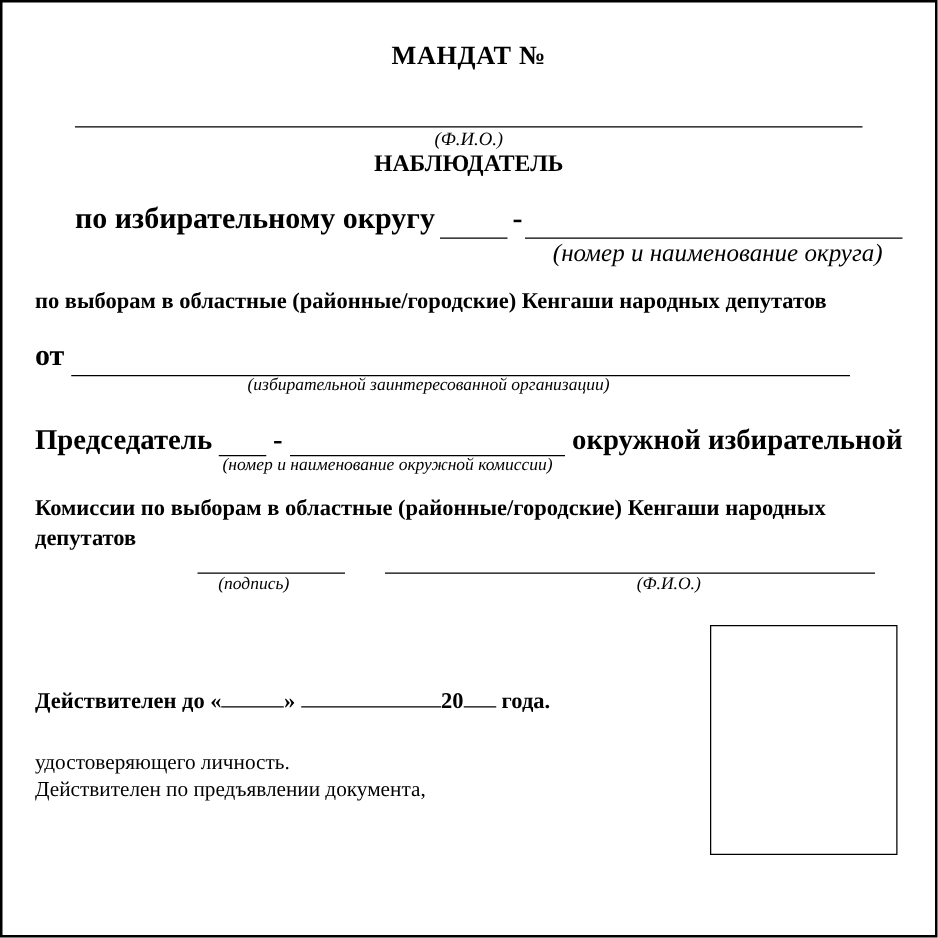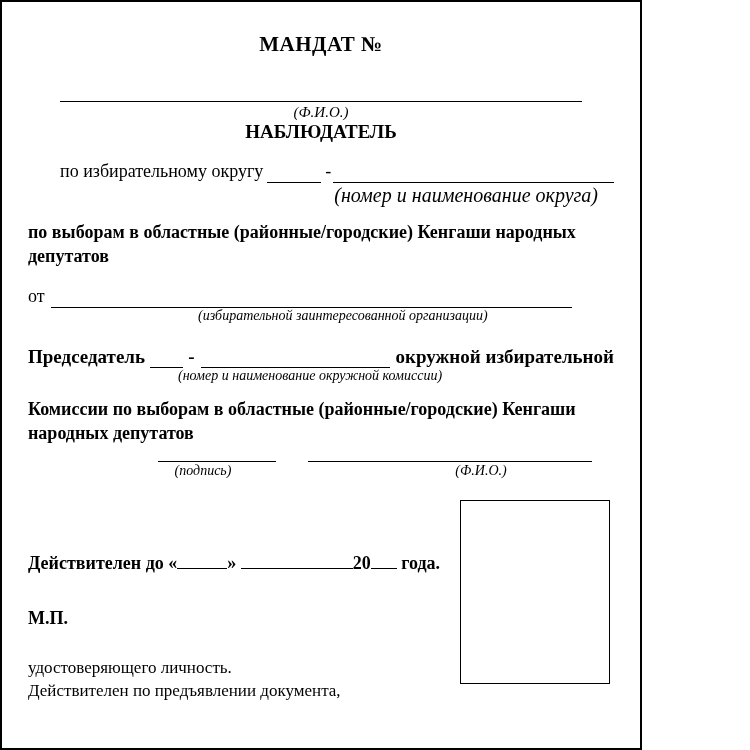--- a/index.html
+++ b/index.html
@@ -9,21 +9,21 @@
   }
   body {
     width: 750px;
     height: 750px;
     font-family: "Liberation Serif", serif;
     color: #000000;
     overflow: hidden;
   }
   .page {
     position: relative;
-    width: 642px;
+    width: 750px;
     height: 750px;
     box-sizing: border-box;
     border: 2px solid #000000;
     background: #ffffff;
   }
   .inner {
     position: relative;
     padding: 22px 26px 0 26px;
     height: 100%;
     box-sizing: border-box;
@@ -60,22 +60,22 @@
     font-style: italic;
     font-size: 14px;
     margin-top: 0px;
   }
   .section-heading {
     text-align: center;
     font-weight: bold;
     font-size: 19px;
   }
   .line-bold {
-    font-weight: normal;
-    font-size: 18px;
+    font-weight: bold;
+    font-size: 24px;
     line-height: 1.35;
   }
   .row {
     display: flex;
     align-items: flex-end;
     margin-top: 16px;
   }
   .flex-rule {
     flex: 1 1 auto;
     border-bottom: 1.6px solid #000000;
@@ -151,21 +151,21 @@
   }
   .cap-b {
     flex: 1 1 auto;
     text-align: center;
     padding-right: 30px;
   }
   .chair-row {
     display: flex;
     align-items: flex-end;
     font-weight: bold;
-    font-size: 19px;
+    font-size: 23px;
     margin-top: 22px;
   }
   .chair-gap1 {
     border-bottom: 1.6px solid #000000;
     height: 14px;
     width: 44px;
     margin: 0 5px;
   }
   .chair-gap2 {
     border-bottom: 1.6px solid #000000;
@@ -257,21 +257,20 @@
     </div>
 
     <div class="stamp-box"></div>
 
     <div class="valid-line" style="margin-top:74px">
       <span>Действителен до «</span><span class="valid-underline-1"></span><span>»</span>
       <span class="valid-underline-2"></span><span>20</span><span class="valid-underline-3"></span>
       <span>года.</span>
     </div>
 
-    <div class="mp">М.П.</div>
 
     <div class="footer-text">
       <div>удостоверяющего личность.</div>
       <div>Действителен по предъявлении документа,</div>
     </div>
 
   </div>
 </div>
 
 </body></html>

